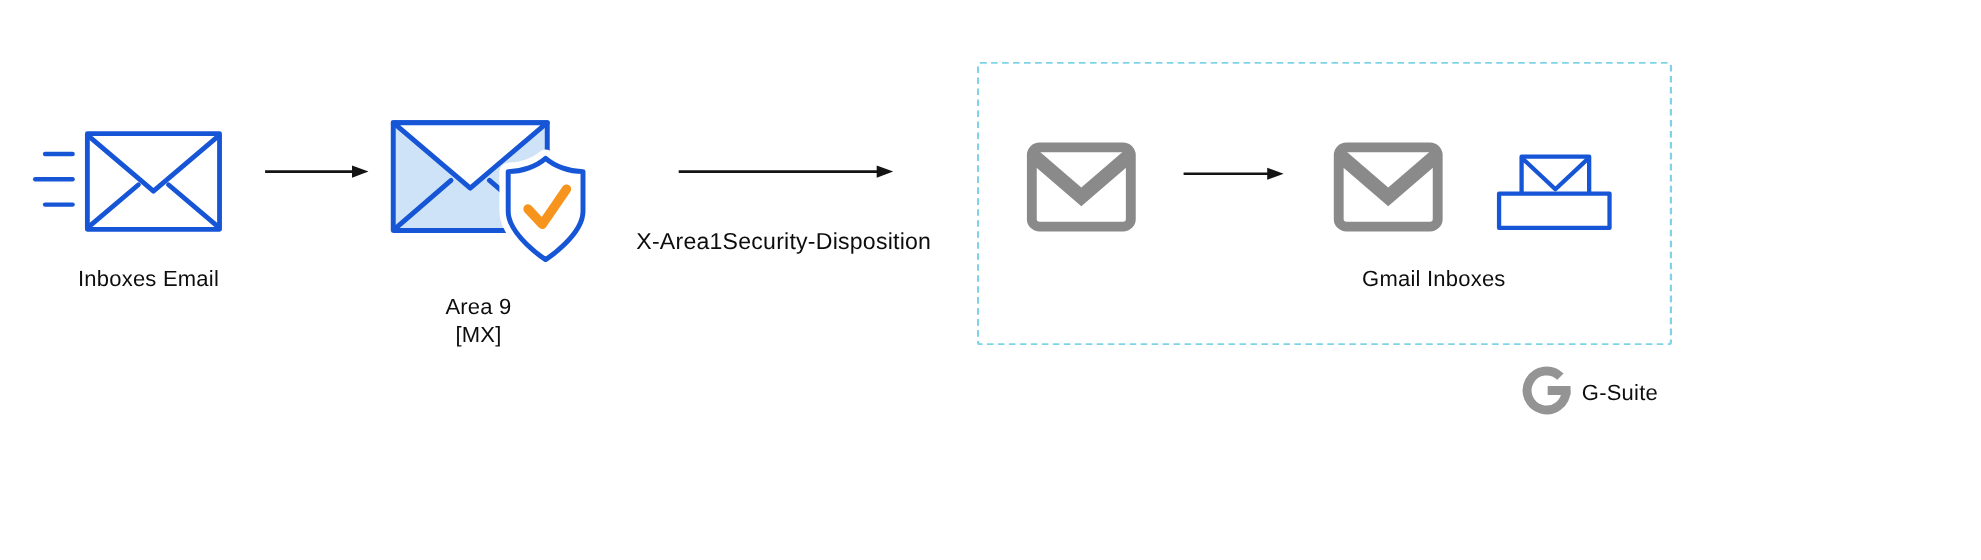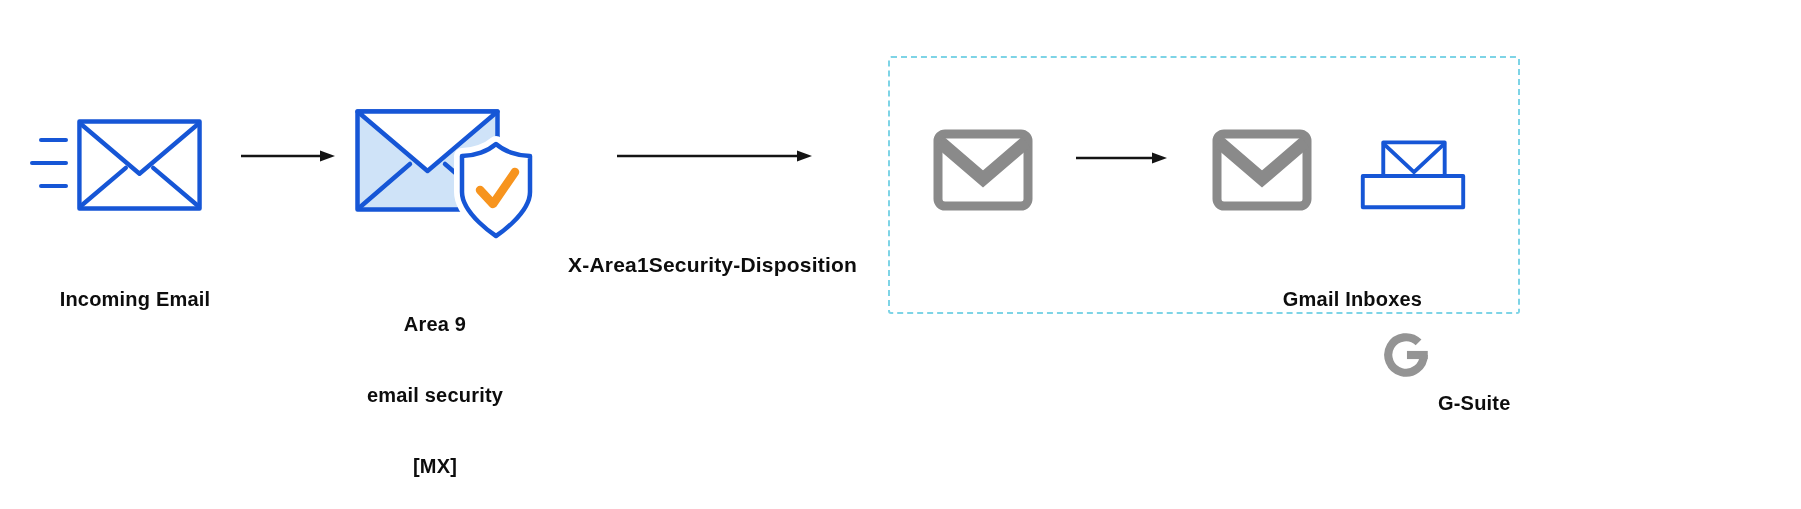--- a/index.html
+++ b/index.html
@@ -9,21 +9,21 @@
     --gray:#8a8a8a;
     --logo-gray:#949494;
     --orange:#f7941e;
     --dashed:#7ed4e6;
     --text:#0d0d0d;
     --arrow:#141414;
   }
   html, body { background:#ffffff; font-family:"Liberation Sans", sans-serif; }
   .canvas { position:relative; width:1801px; height:509px; background:#ffffff; overflow:hidden; }
   .abs { position:absolute; }
-  .label { color:var(--text); font-size:20px; font-weight:700; text-align:center; letter-spacing:0.2px; line-height:26px;margin-top:45px; }
+  .label { color:var(--text); font-size:20px; font-weight:400; text-align:center; letter-spacing:0.2px; line-height:26px; }
 
   
   .speedlines { display:flex; flex-direction:column; align-items:flex-end; gap:19px; }
   .speedline { height:4px; border-radius:2px; background:var(--blue); }
   .speedline.short { width:29px; }
   .speedline.long  { width:38px; }
 
   
   svg .st  { stroke:var(--blue); stroke-width:4.5; stroke-linecap:round; stroke-linejoin:round; }
   svg .st2 { stroke:var(--blue); stroke-width:4;   stroke-linecap:round; stroke-linejoin:round; }
@@ -52,40 +52,39 @@
     <div class="speedline short"></div>
   </div>
 
   <svg class="abs" style="left:76px; top:118px;" width="127" height="94" viewBox="0 0 130 96">
     <rect class="st fw" x="3.5" y="3.5" width="123" height="89"></rect>
     <path class="st nf" d="M5,6 L65,57 L125,6"></path>
     <path class="st nf" d="M5,90 L51,51"></path>
     <path class="st nf" d="M125,90 L79,51"></path>
   </svg>
 
-  <div class="abs label" style="left:15px; top:241px; width:240px;">Incoming Email</div>
+  <div class="abs label" style="left:15px; top:241px; width:240px;">Inboxes Email</div>
 
   <svg class="abs" style="left:240px; top:148px;" width="95" height="16" viewBox="0 0 95 16">
     <line class="sarrow" x1="1" y1="8" x2="81" y2="8"></line>
     <polygon class="farrow" points="80,2.5 95,8 80,13.5"></polygon>
   </svg>
 
   <svg class="abs" style="left:354px; top:108px;" width="190" height="140" viewBox="0 0 190 140">
     <rect class="st flb" x="3.5" y="3.5" width="140" height="98"></rect>
     <path class="st fw" d="M3.5,3.5 L73.5,63 L143.5,3.5 Z"></path>
     <path class="st nf" d="M5,100 L56,56"></path>
     <path class="st nf" d="M142,100 L91,56"></path>
     <path class="halo" d="M142,36 C150,43 163,48 176,48 L176,84 C176,106 142,128 142,128 C142,128 108,106 108,84 L108,48 C121,48 134,43 142,36 Z"></path>
     <path class="st fw" d="M142,36 C150,43 163,48 176,48 L176,84 C176,106 142,128 142,128 C142,128 108,106 108,84 L108,48 C121,48 134,43 142,36 Z"></path>
     <path class="so" d="M126,82 L139,96 L161,64"></path>
   </svg>
 
   <div class="abs" style="left:330px; top:266px; width:210px;">
     <div class="label">Area 9</div>
-    <div class="label">email security</div>
     <div class="label">[MX]</div>
   </div>
 
   <svg class="abs" style="left:616px; top:148px;" width="196" height="16" viewBox="0 0 196 16">
     <line class="sarrow" x1="1" y1="8" x2="182" y2="8"></line>
     <polygon class="farrow" points="181,2.5 196,8 181,13.5"></polygon>
   </svg>
 
   <div class="abs label" style="left:555px; top:207px; width:315px; font-size:21px;">X-Area1Security-Disposition</div>
 
@@ -106,21 +105,21 @@
     <rect class="sgray-thick" x="5" y="5" width="90" height="72" rx="7"></rect>
     <path class="sgray-m" d="M7,13 L50,50 L93,13"></path>
   </svg>
 
   <svg class="abs" style="left:1356px; top:136px;" width="114" height="78" viewBox="0 0 116 80">
     <rect class="st2 fw" x="27.5" y="6.5" width="63" height="44"></rect>
     <path class="st2 nf" d="M28,8 L59,37 L90,8"></path>
     <path class="st2 fw" d="M6.5,41 H109.5 V73 H6.5 Z"></path>
   </svg>
 
-  <div class="abs label" style="left:1240px; top:241px; width:225px;">Gmail Inboxes</div>
+  <div class="abs label" style="left:1191px; top:241px; width:225px;">Gmail Inboxes</div>
 
   <svg class="abs" style="left:1383px; top:332px;" width="46" height="46" viewBox="0 0 48 48">
     <path class="slogo" d="M42.5,24 A18.5,18.5 0 1 1 37.1,10.9"></path>
     <path class="slogo" d="M25,24 H46.7"></path>
   </svg>
 
   <div class="abs label" style="left:1438px; top:345px; font-size:20px; text-align:center;">G-Suite</div>
 
 </div>
 

